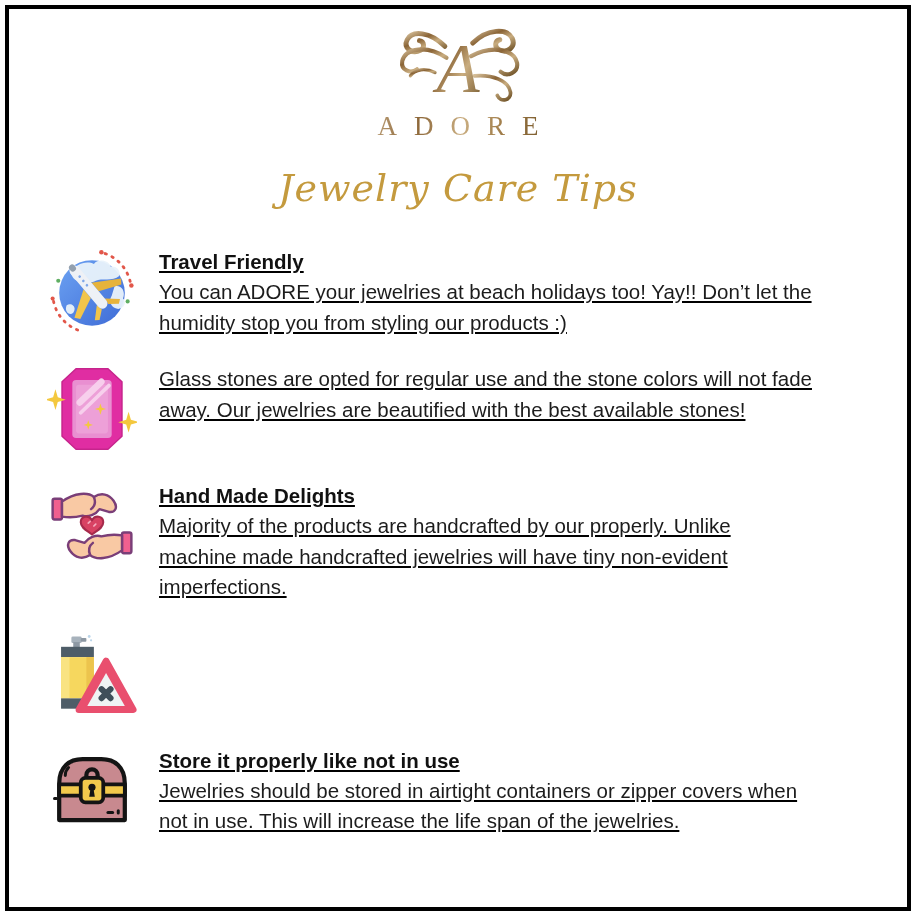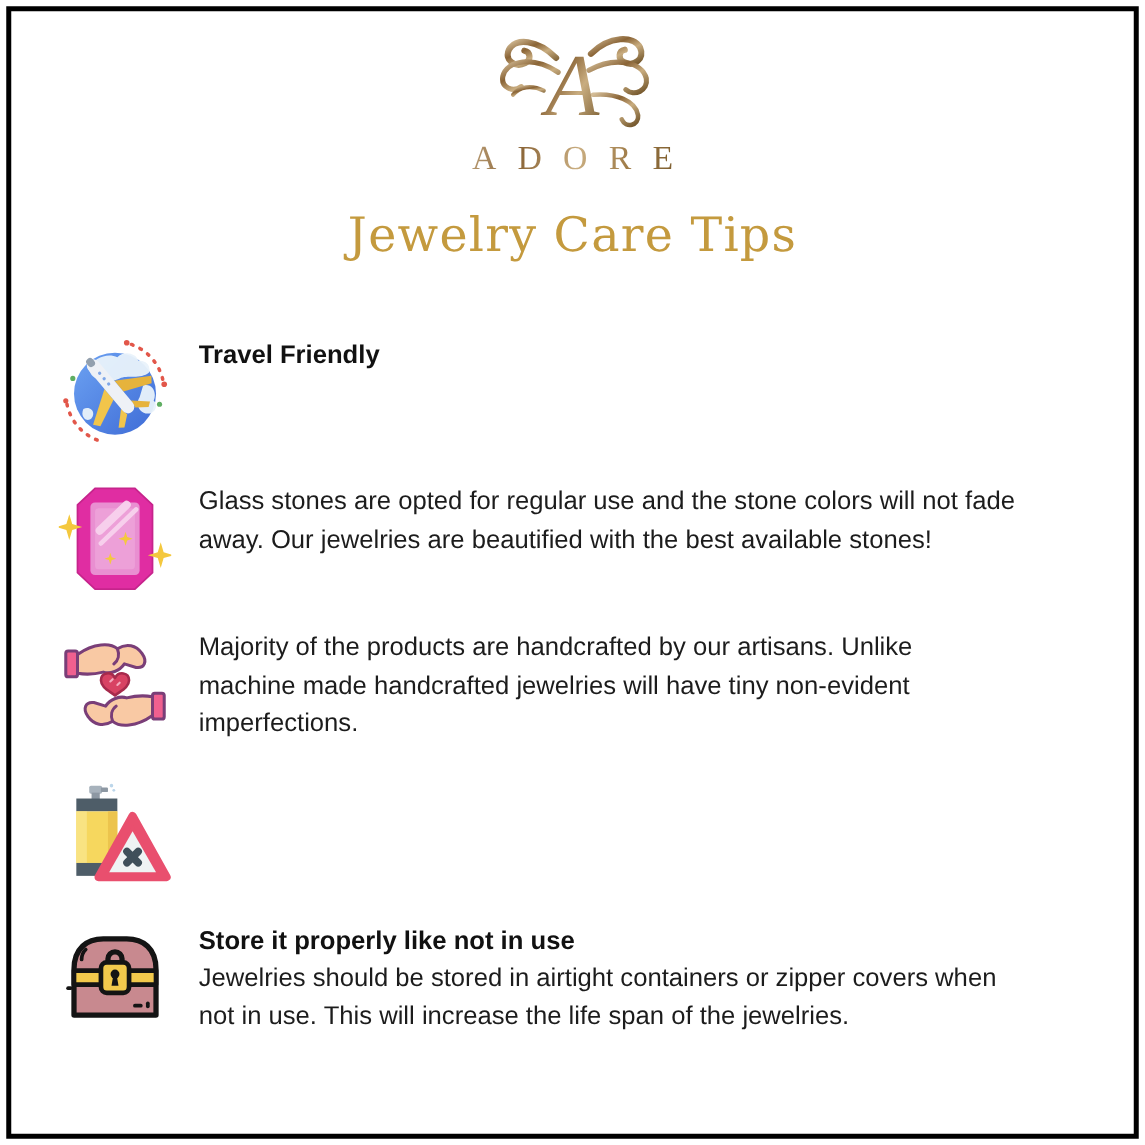--- a/index.html
+++ b/index.html
@@ -29,27 +29,28 @@
   }
   @supports ((-webkit-background-clip:text) or (background-clip:text)) {
     .wordmark {
       background:linear-gradient(100deg,#cdb48f 0%,#8a6436 28%,#c9ad80 52%,#9c7844 74%,#6e5126 100%);
       -webkit-background-clip:text; background-clip:text;
       -webkit-text-fill-color:transparent; color:transparent;
     }
   }
   .tagline {
     font-family:"DejaVu Serif", serif;
+    font-style:italic;
     font-size:38px;
     color:#c49a3e;
     margin-top:24px;
     letter-spacing:1px;
   }
   
-  .tips { margin-top:58px; padding:0 30px 0 38px; }
+  .tips { margin-top:36px; padding:0 30px 0 38px;text-decoration:underline; }
   .tip { display:flex; gap:22px; margin-bottom:25px; }
   .tip-icon { flex:0 0 90px; width:90px; height:92px; }
   .tip-icon svg { width:100%; height:100%; display:block; }
   .tip-text { width:728px; padding-top:1px; }
   .tip-title {
     font-size:20.5px; line-height:30px; font-weight:700; color:#111111;
   }
   .tip-body {
     font-size:20.5px; line-height:30.5px; font-weight:400; color:#1c1c1c;
     white-space:pre-line;
@@ -117,20 +118,22 @@
               <rect x="43" y="13" width="11" height="57" rx="5.5" fill="#eef1f6"></rect>
               <rect x="45.2" y="11" width="6.6" height="8" rx="3.3" fill="#93a0ae"></rect>
               <circle cx="48.5" cy="27" r="1.4" fill="#7fa7e8"></circle>
               <circle cx="48.5" cy="33" r="1.4" fill="#7fa7e8"></circle>
               <circle cx="48.5" cy="39" r="1.4" fill="#7fa7e8"></circle>
             </g>
           </svg>
         </div>
         <div class="tip-text">
           <h2 class="tip-title">Travel Friendly</h2>
+          <p class="tip-body">You can ADORE your jewelries at beach holidays too! Yay!! Don’t let the
+humidity stop you from styling our products :)</p>
         </div>
       </section>
 
       <section class="tip">
         <div class="tip-icon">
           <svg viewBox="0 0 96 96" aria-hidden="true">
             <polygon points="31,5 65,5 80,19 80,77 65,91 31,91 16,77 16,19" fill="#e02da2"></polygon>
             <polygon points="31,5 65,5 80,19 80,77 65,91 31,91 16,77 16,19" fill="none" stroke="#c6248c" stroke-width="1.5"></polygon>
             <rect x="27" y="17" width="42" height="62" rx="4" fill="#e98fd1"></rect>
             <rect x="31" y="22" width="34" height="52" rx="3" fill="#eda0d8"></rect>
@@ -164,21 +167,22 @@
               <path d="M46,79 C44,74 45,69 49,66" fill="none"></path>
             </g>
             <path d="M48,42 C45,36 36,37 36,44 C36,50 43,53 48,57 C53,53 60,50 60,44 C60,37 51,36 48,42 Z" fill="#d84263" stroke="#a62a4c" stroke-width="2.2" stroke-linejoin="round"></path>
             <g stroke="#f4a9bd" stroke-width="1.8" stroke-linecap="round">
               <path d="M44,45 L46,43"></path>
                 <path d="M50,48 L52,46"></path>
             </g>
           </svg>
         </div>
         <div class="tip-text">
-          <p class="tip-body">Majority of the products are handcrafted by our artisans. Unlike
+          <h2 class="tip-title">Hand Made Delights</h2>
+          <p class="tip-body">Majority of the products are handcrafted by our properly. Unlike
 machine made handcrafted jewelries will have tiny non-evident
 imperfections.</p>
         </div>
       </section>
 
       <section class="tip">
         <div class="tip-icon">
           <svg viewBox="0 0 96 96" aria-hidden="true">
             <rect x="26" y="8" width="11" height="7" rx="1.5" fill="#a7b2bc"></rect>
             <rect x="36" y="9.5" width="6" height="4" rx="1" fill="#8d98a3"></rect>

